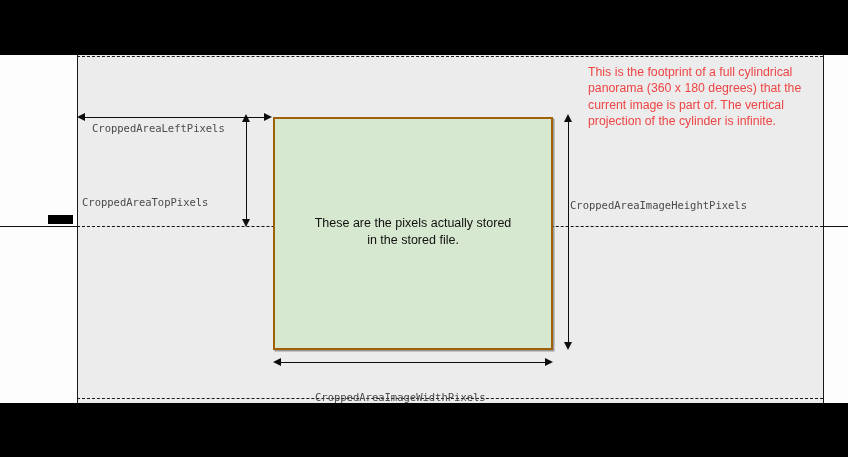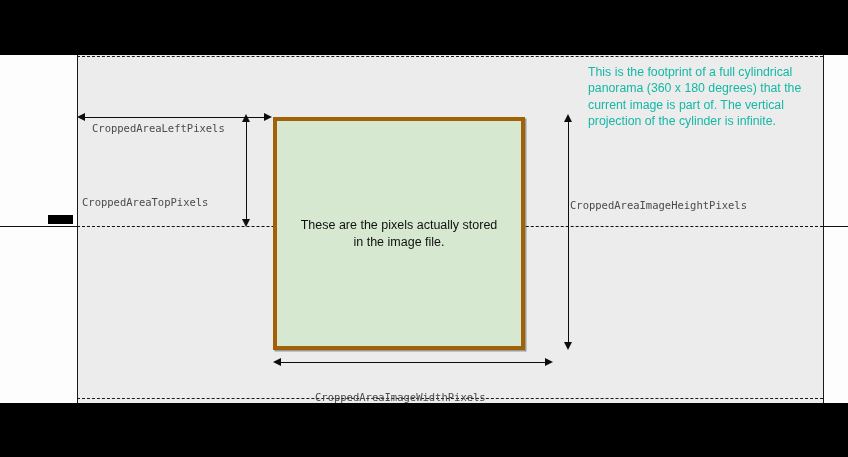--- a/index.html
+++ b/index.html
@@ -92,24 +92,24 @@
     width: 25px;
     height: 9px;
     background: #000000;
   }
 
   
   .green-box {
     position: absolute;
     left: 273px;
     top: 117px;
-    width: 252px;
+    width: 280px;
     height: 233px;
     background: #d7e8d0;
-    border: 4px solid #a16207;
+    border: 2px solid #a16207;
     box-sizing: border-box;
     box-shadow: 1.5px 1.5px 0 rgba(0,0,0,0.35);
   }
   .green-box-text {
     position: absolute;
     left: 0;
     right: 0;
     top: 96px;
     text-align: center;
     font-size: 12.5px;
@@ -118,21 +118,21 @@
   }
 
   
   .note {
     position: absolute;
     left: 588px;
     top: 64px;
     width: 238px;
     font-size: 12.3px;
     line-height: 1.33;
-    color: #14b8a6;
+    color: #ef4444;
   }
 
   
   .dim-label {
     position: absolute;
     font-family: "DejaVu Sans Mono", "Liberation Mono", monospace;
     font-size: 10.5px;
     color: #4a4a4a;
     white-space: nowrap;
     margin-top: 20px;
@@ -214,21 +214,21 @@
   <div class="fp-border-right"></div>
 
   <div class="horizon-solid-left"></div>
   <div class="horizon-dash"></div>
   <div class="horizon-solid-right"></div>
   <div class="horizon-marker"></div>
 
   <div class="green-box">
     <div class="green-box-text">
       <span>These are the pixels actually stored</span><br>
-      <span>in the image file.</span>
+      <span>in the stored file.</span>
     </div>
   </div>
 
   <div class="note">This is the footprint of a full cylindrical panorama (360 x 180 degrees) that the current image is part of.  The vertical projection of the cylinder is infinite.</div>
 
   <div class="arrow-line-h ar-left-line"></div>
   <div class="arrow-head head-left ar-left-h1"></div>
   <div class="arrow-head head-right ar-left-h2"></div>
   <div class="dim-label lbl-left">CroppedAreaLeftPixels</div>
 

